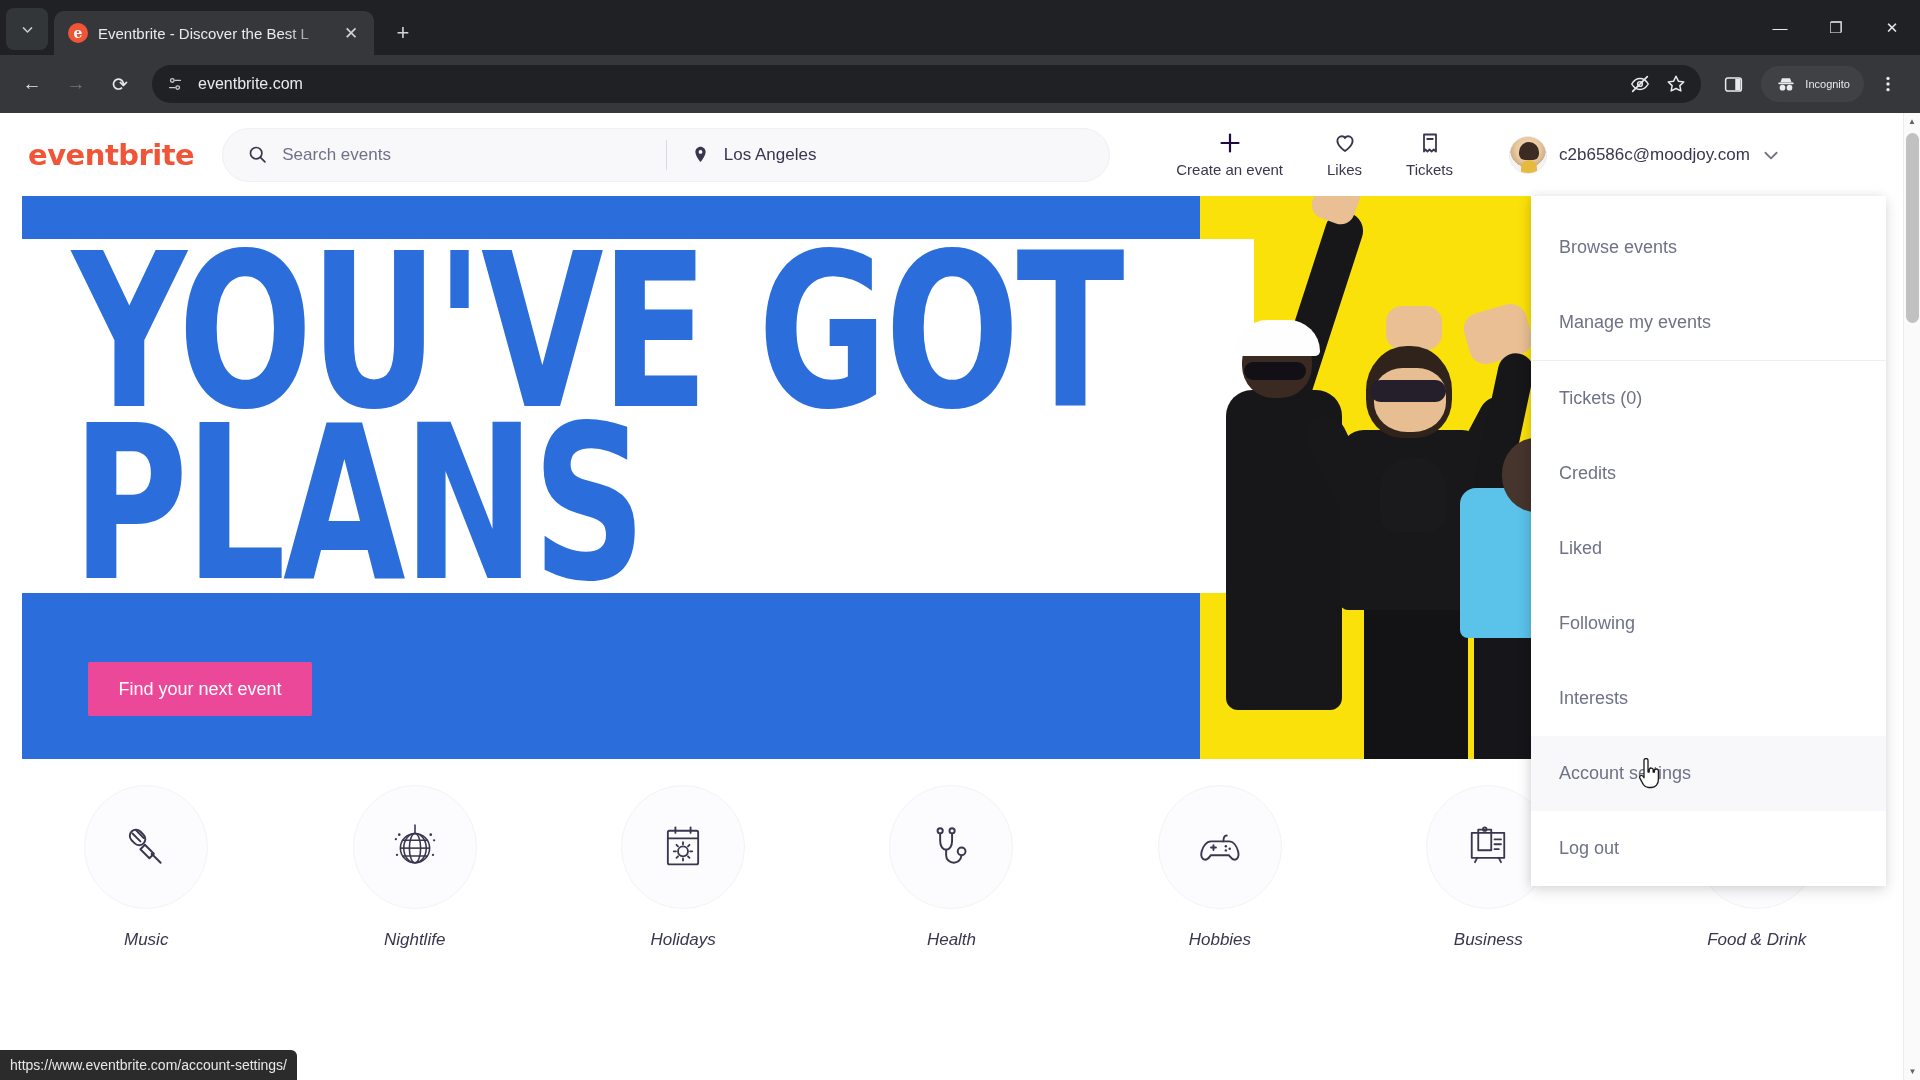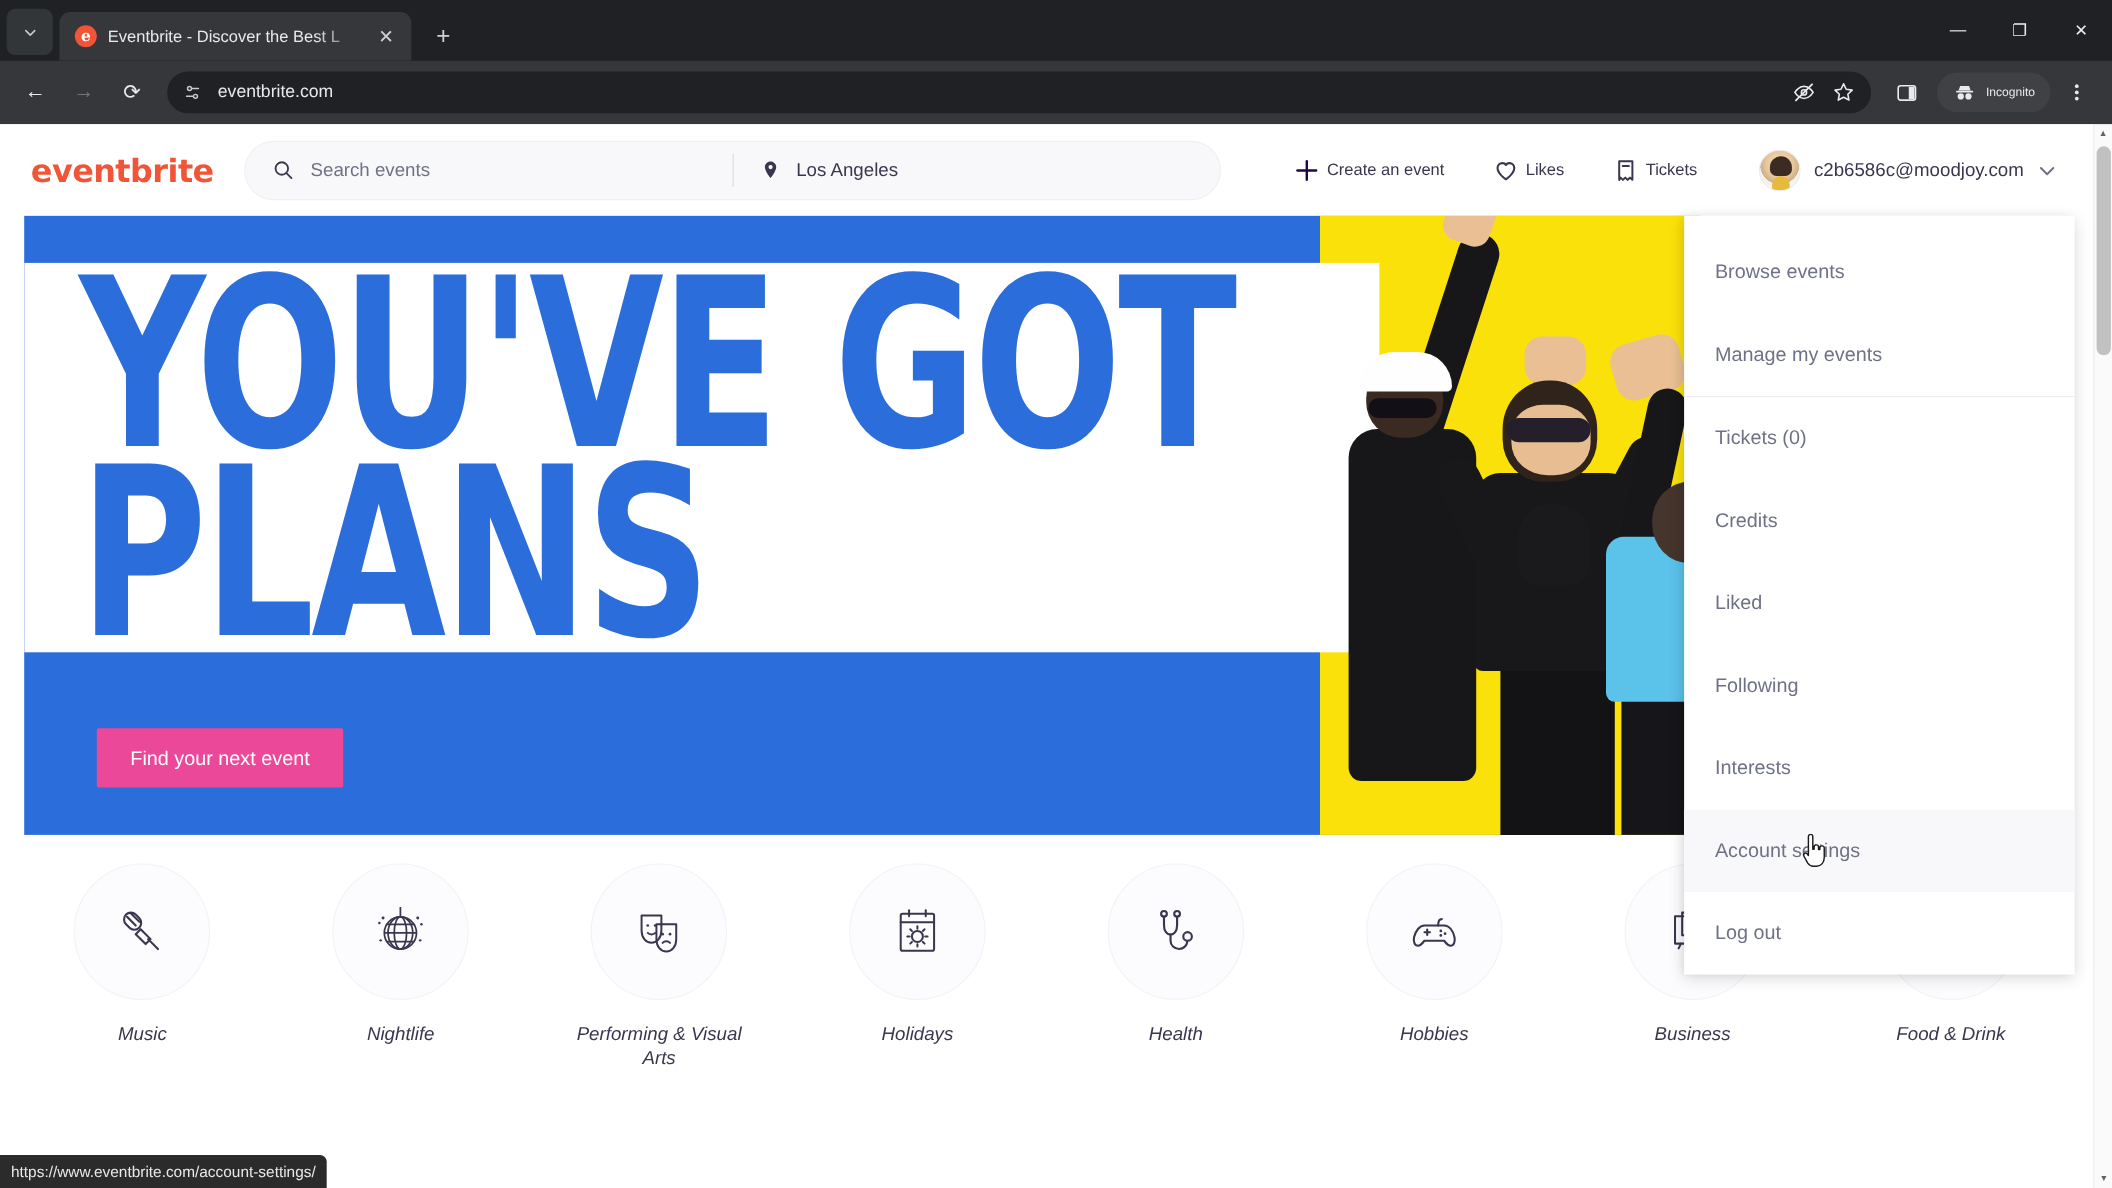--- a/index.html
+++ b/index.html
@@ -100,21 +100,21 @@
     width: 888px; height: 54px; background: #f8f7fa; border-radius: 27px;
     display: flex; align-items: center; border: 1px solid #f0eff2;
   }
   .sb-field { flex: 1; display: flex; align-items: center; gap: 14px; padding: 0 24px; height: 100%; }
   .sb-div { width: 1px; height: 30px; background: #dbdae3; }
   .sb-text { color: #6f7287; font-size: 17px; }
   .sb-text.dark { color: #39364f; }
 
   .hdr-nav { display: flex; align-items: center; gap: 0px; margin-left: 44px; }
   .hdr-item {
-    display: flex; flex-direction: row; align-items: center; gap: 6px;
+    display: flex; flex-direction: column; align-items: center; gap: 6px;
     padding: 0 22px; color: #39364f; font-size: 15px; white-space: nowrap;
   }
   .hdr-icon { height: 24px; display: flex; align-items: center; justify-content: center; }
 
   .account {
     display: flex; align-items: center; gap: 12px; margin-left: 34px;
     position: relative; z-index: 30;
   }
   .avatar {
     width: 38px; height: 38px; border-radius: 50%;
@@ -449,37 +449,20 @@
                   <circle cx="41" cy="18" r="1"></circle>
                   <circle cx="38" cy="13" r="1.2"></circle>
                   <circle cx="8" cy="31" r="1"></circle>
                   <circle cx="40" cy="31" r="1"></circle>
             </g>
           </svg>
         </div>
         <div class="cat-label">Nightlife</div>
       </div>
 
-      <div class="cat">
-        <div class="cat-circle">
-          <svg width="54" height="54" viewBox="0 0 48 48">
-            <g stroke="#39364f" stroke-width="1.6" fill="none" stroke-linecap="round" stroke-linejoin="round">
-              <path d="M10 11h16v12c0 6-3.6 10-8 10s-8-4-8-10z"></path>
-              <circle cx="15" cy="19" r="1.1" fill="#39364f" stroke="none"></circle>
-                  <circle cx="21" cy="19" r="1.1" fill="#39364f" stroke="none"></circle>
-              <path d="M15 25c1.5 1.6 4.5 1.6 6 0"></path>
-              <path d="M22 18h16v12c0 6-3.6 10-8 10s-8-4-8-10z"></path>
-              <circle cx="27" cy="26" r="1.1" fill="#39364f" stroke="none"></circle>
-                  <circle cx="33" cy="26" r="1.1" fill="#39364f" stroke="none"></circle>
-              <path d="M27 33c1.5-1.6 4.5-1.6 6 0"></path>
-            </g>
-          </svg>
-        </div>
-        <div class="cat-label">Performing &amp; Visual Arts</div>
-      </div>
 
       <div class="cat">
         <div class="cat-circle">
           <svg width="52" height="52" viewBox="0 0 48 48">
             <g stroke="#39364f" stroke-width="1.7" fill="none" stroke-linecap="round">
               <rect x="10" y="9" width="28" height="31" rx="1.5"></rect>
               <line x1="10" y1="16" x2="38" y2="16"></line>
               <line x1="17" y1="6" x2="17" y2="11"></line>
                   <line x1="31" y1="6" x2="31" y2="11"></line>
               <circle cx="24" cy="28" r="4.6"></circle>

